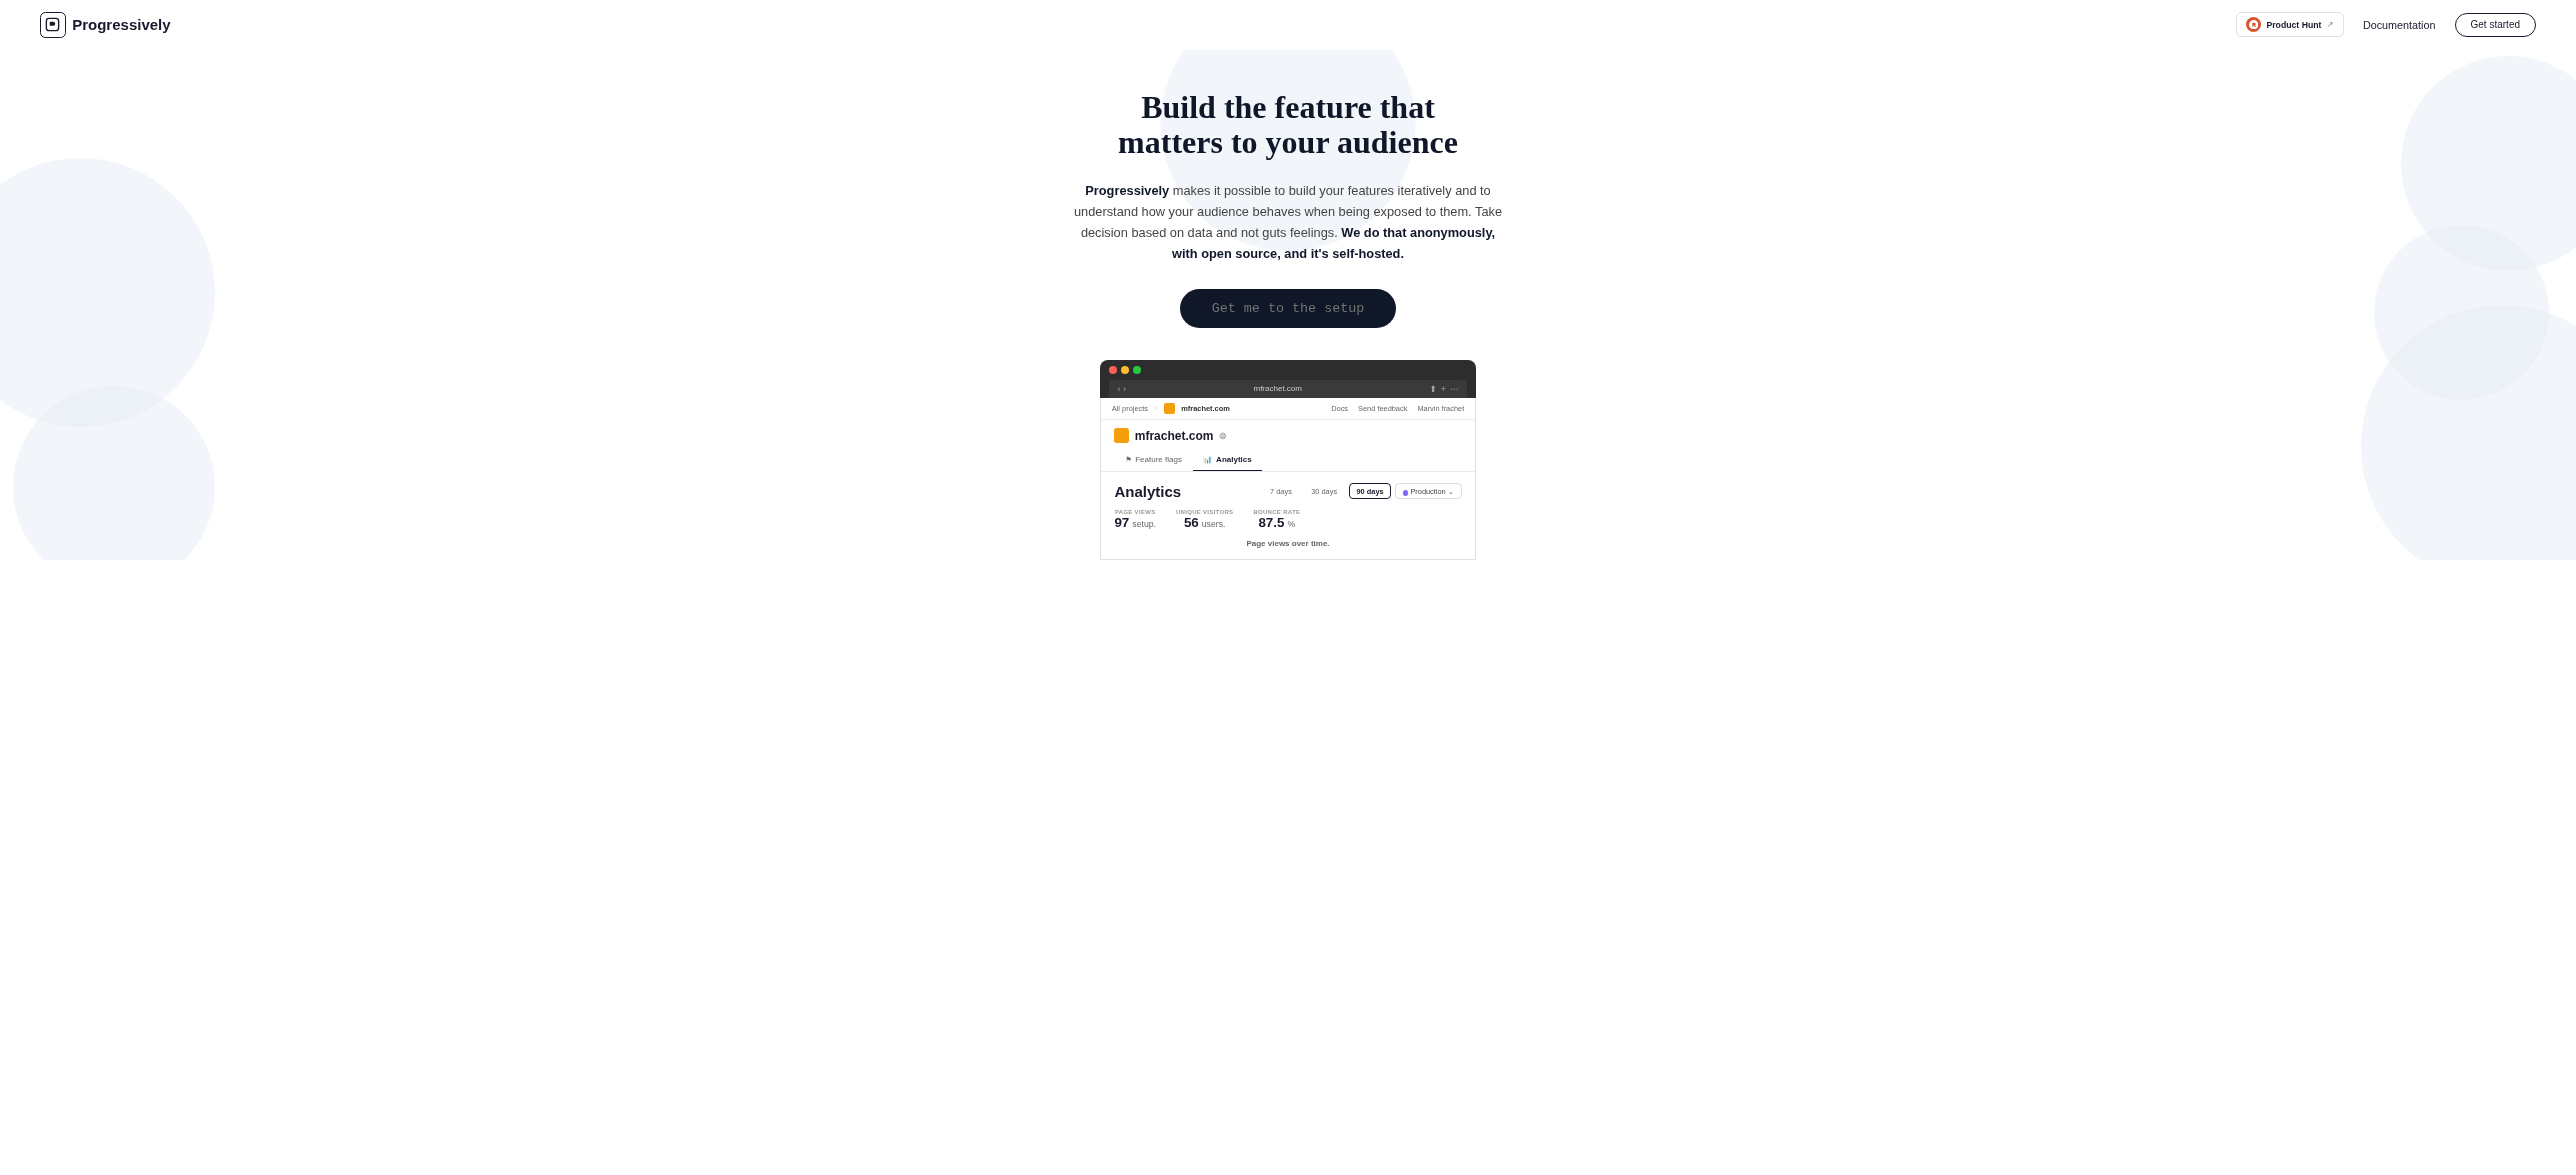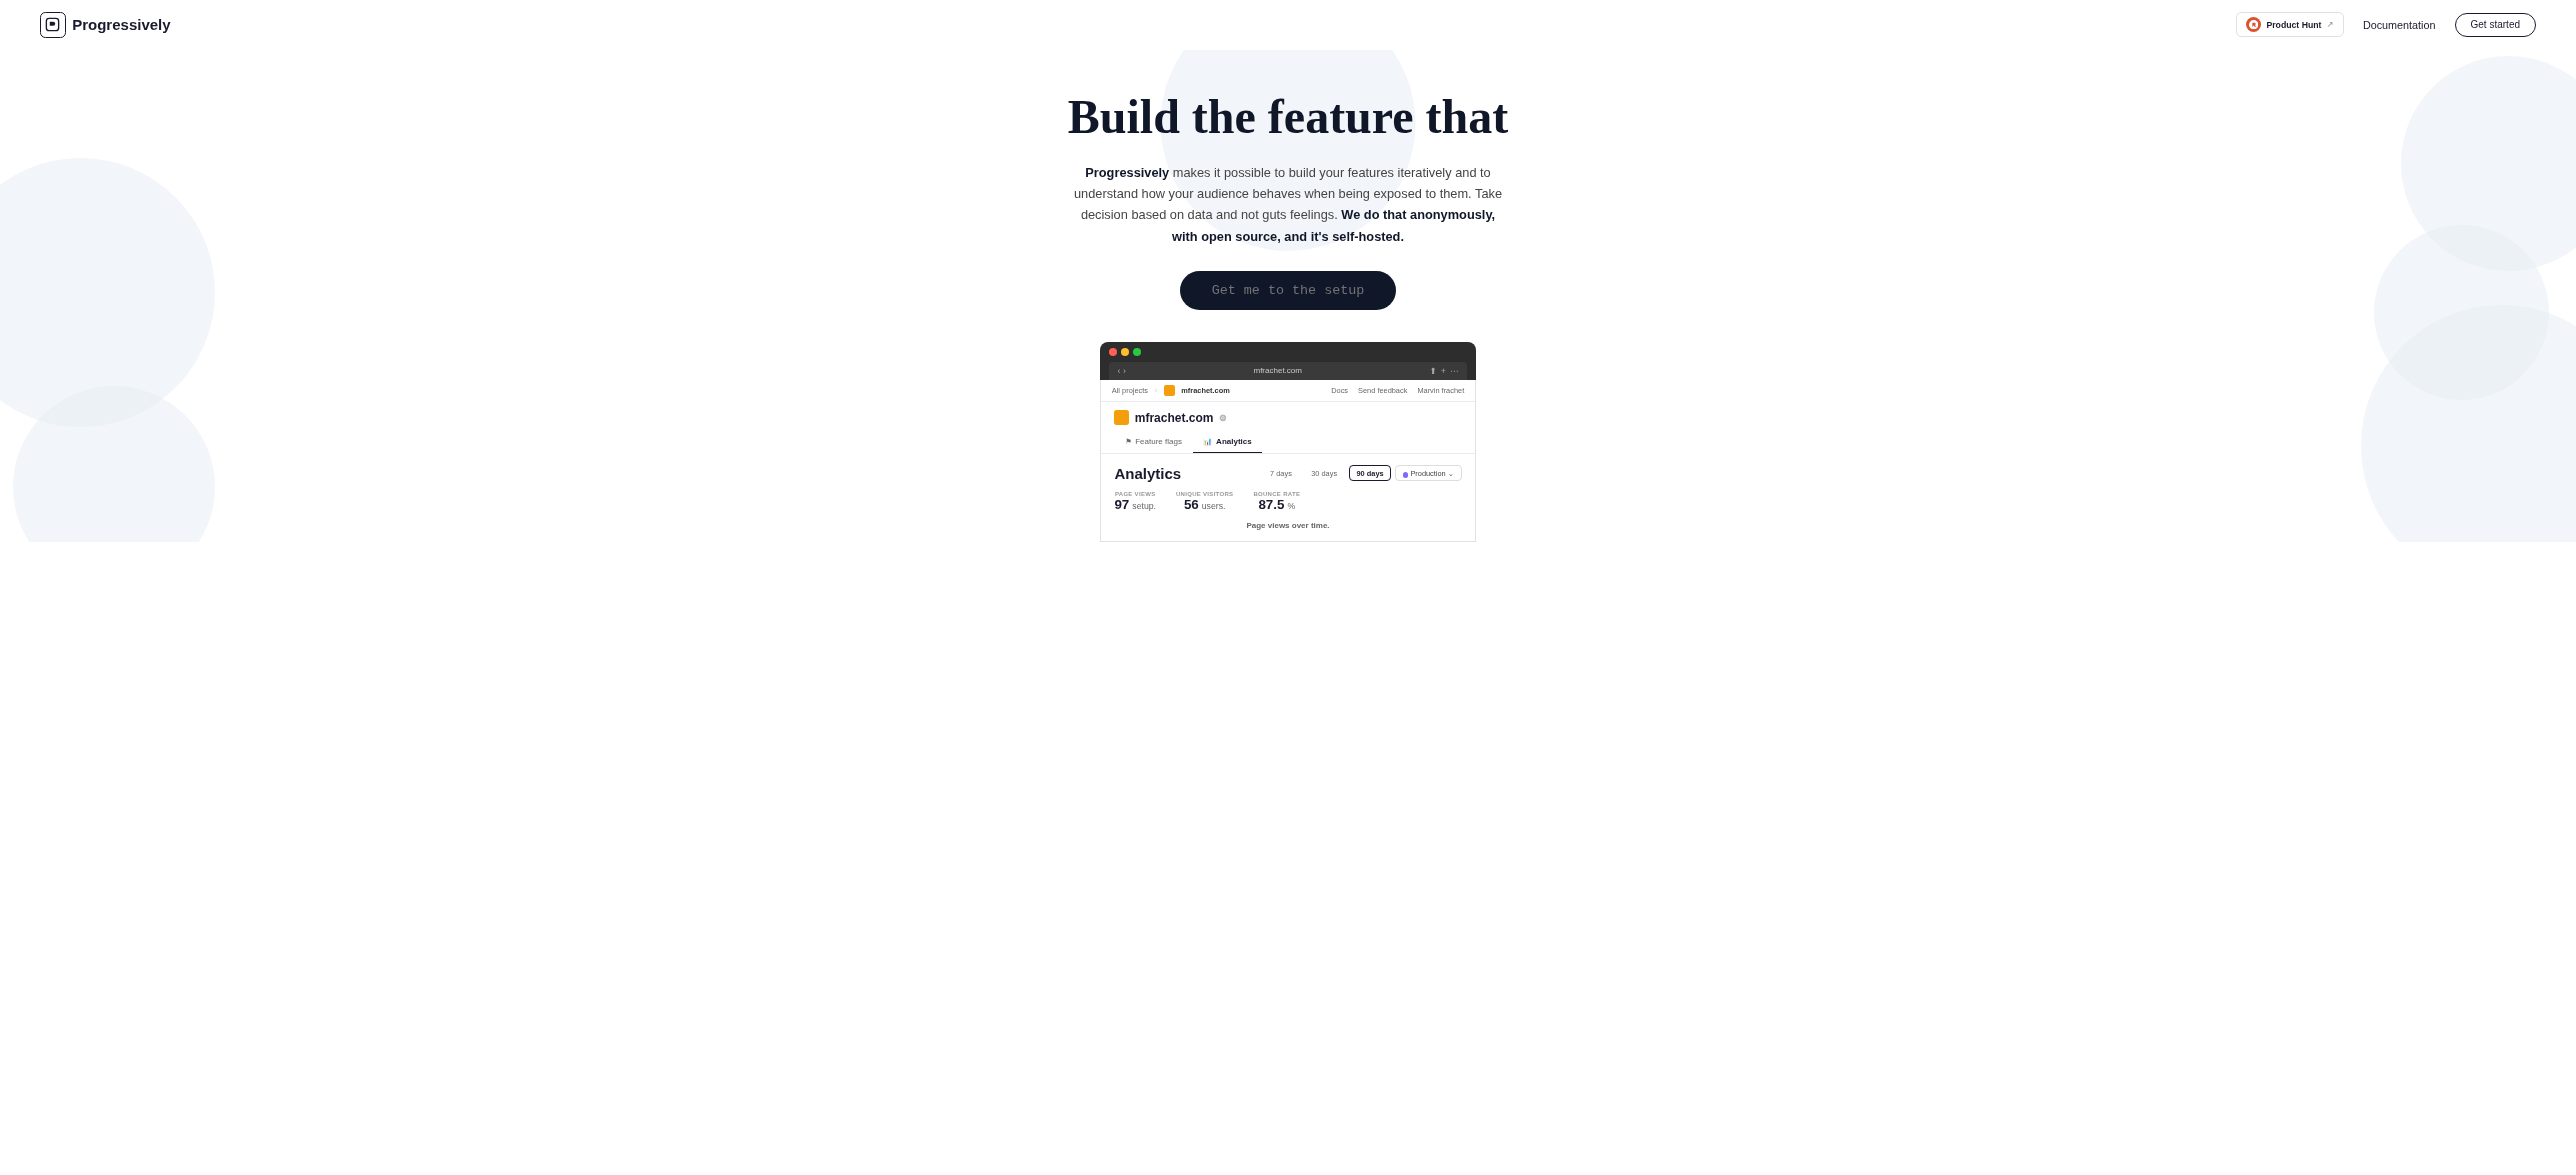--- a/index.html
+++ b/index.html
@@ -131,21 +131,21 @@
       width: 202px; height: 202px;
       top: 336px; left: 13.4px;
     }
 
     .hero-content {
       position: relative;
       z-index: 5;
     }
 
     .hero-title {
-      font-size: 48px;
+      font-size: 32px;
       font-weight: 900;
       color: #0f1729;
       line-height: 1.12;
       max-width: 551px;
       margin: 0 auto 19px;
       font-family: Georgia, 'Times New Roman', serif;
     }
 
     .hero-subtitle {
       font-size: 12.8px;
@@ -415,20 +415,21 @@
   <div class="blob blob-top-center"></div>
   <div class="blob blob-left"></div>
   <div class="blob blob-right-top"></div>
   <div class="blob blob-right-mid"></div>
   <div class="blob blob-bottom-right"></div>
   <div class="blob blob-bottom-left"></div>
 
   <div class="hero-content">
     <h1 class="hero-title">
       <span>Build the feature that</span><br>
+      <span>matters to your audience</span>
     </h1>
 
     <p class="hero-subtitle">
       <strong>Progressively</strong><span> makes it possible to build your features iteratively and to understand how your audience behaves when being exposed to them. Take decision based on data and not guts feelings.</span><strong> We do that anonymously, with open source, and it's self-hosted.</strong>
     </p>
 
     <button class="hero-cta">Get me to the setup</button>
 
     
     <div class="screenshot-wrapper">

